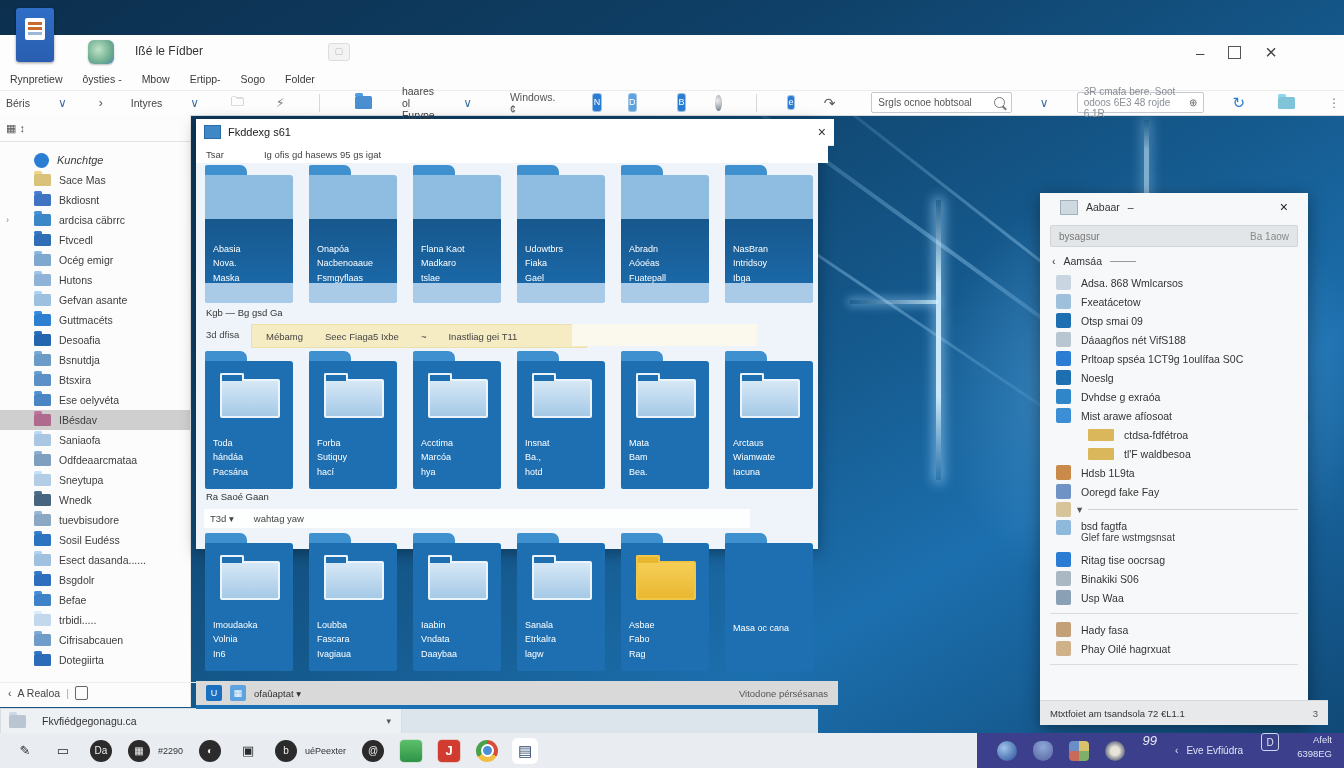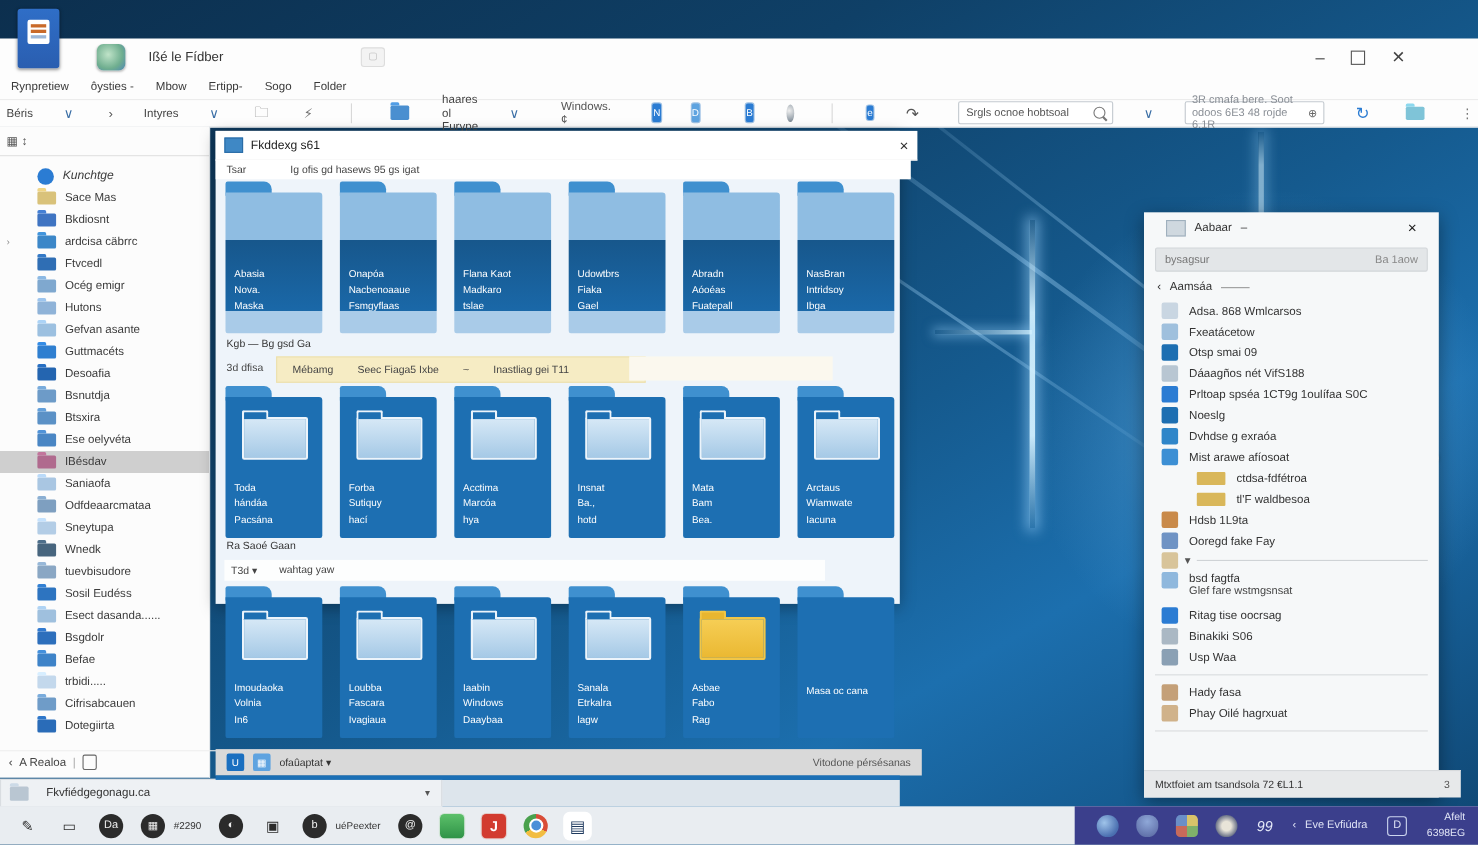--- a/index.html
+++ b/index.html
@@ -108,21 +108,21 @@
   .taskbar{position:absolute;left:0;top:733px;width:1344px;height:35px;background:#e9edf1;display:flex;align-items:center;}
   .tb-apps{display:flex;align-items:center;gap:16px;padding-left:14px;}
   .app{width:22px;height:22px;display:flex;align-items:center;justify-content:center;font-size:13px;color:#2b2b2b;border-radius:4px;}
   .app.circle{border-radius:50%;background:#2b2b2b;color:#eee;font-size:10px;}
   .app.tile-green{background:linear-gradient(#5cc06a,#2f9347);box-shadow:0 0 0 1px #cfe4d4;}
   .app.tile-red{background:#d23b2f;color:#fff;font-weight:bold;box-shadow:0 0 0 1px #e4c9c5;}
   .app.chrome{border-radius:50%;background:conic-gradient(#d94d38 0 33%,#f2bd42 33% 66%,#4aa14d 66% 100%);position:relative;}
   .app.chrome::after{content:"";position:absolute;width:9px;height:9px;border-radius:50%;background:#4a8fd8;border:2px solid #fff;}
   .app.office{background:#fff;box-shadow:0 0 0 2px #fff;color:#1f3a5e;font-size:15px;}
   .app-label{font-size:9px;color:#333;margin-left:-8px;}
-  .tray{margin-left:auto;height:100%;background:#3b3f8c;display:flex;align-items:center;gap:18px;padding:0 12px 0 20px;color:#dfe3f5;}
+  .tray{margin-left:auto;height:100%;background:#3b3f8c;display:flex;gap:18px;padding:0 12px 0 20px;color:#dfe3f5;}
   .tray .tico{width:20px;height:20px;border-radius:50%;display:flex;align-items:center;justify-content:center;font-size:12px;color:#cdd6f0;}
   .tico.globe2{background:radial-gradient(circle at 35% 35%,#9fc4ea,#4a6fb0 70%);}
   .tico.shield{background:radial-gradient(circle at 50% 30%,#8fa8d8,#55639e);border-radius:40% 40% 50% 50%;}
   .tico.cubes{border-radius:4px;background:conic-gradient(#d8c36a 0 25%,#7fb06a 25% 50%,#c76a5a 50% 75%,#6a8fc7 75%);}
   .tico.art{background:radial-gradient(circle at 50% 50%,#e8e4d8 30%,#6a7288 70%);}
   .tray .txt99{font-size:13px;font-style:italic;color:#e8ecfa;}
   .tray .lang{display:flex;align-items:center;gap:8px;font-size:10px;}
   .tray .dbox{width:16px;height:16px;border:1.4px solid #cdd6f0;border-radius:3px;font-size:10px;display:flex;align-items:center;justify-content:center;}
   .tray .clock{font-size:9.5px;text-align:right;line-height:1.5;}
 </style>
@@ -428,21 +428,21 @@
       <div class="tile pocket">
         <span class="tab"></span>
         <span class="tbody"></span>
         <span class="pocket"></span>
         <div class="label"><span>Loubba</span><br><span>Fascara</span><br><span>Ivagiaua</span></div>
       </div>
       <div class="tile pocket">
         <span class="tab"></span>
         <span class="tbody"></span>
         <span class="pocket"></span>
-        <div class="label"><span>Iaabin</span><br><span>Windows</span><br><span>Daaybaa</span></div>
+        <div class="label"><span>Iaabin</span><br><span>Vndata</span><br><span>Daaybaa</span></div>
       </div>
       <div class="tile pocket">
         <span class="tab"></span>
         <span class="tbody"></span>
         <span class="pocket"></span>
         <div class="label"><span>Sanala</span><br><span>Etrkalra</span><br><span>lagw</span></div>
       </div>
       <div class="tile pocket">
         <span class="tab"></span>
         <span class="tbody"></span>

